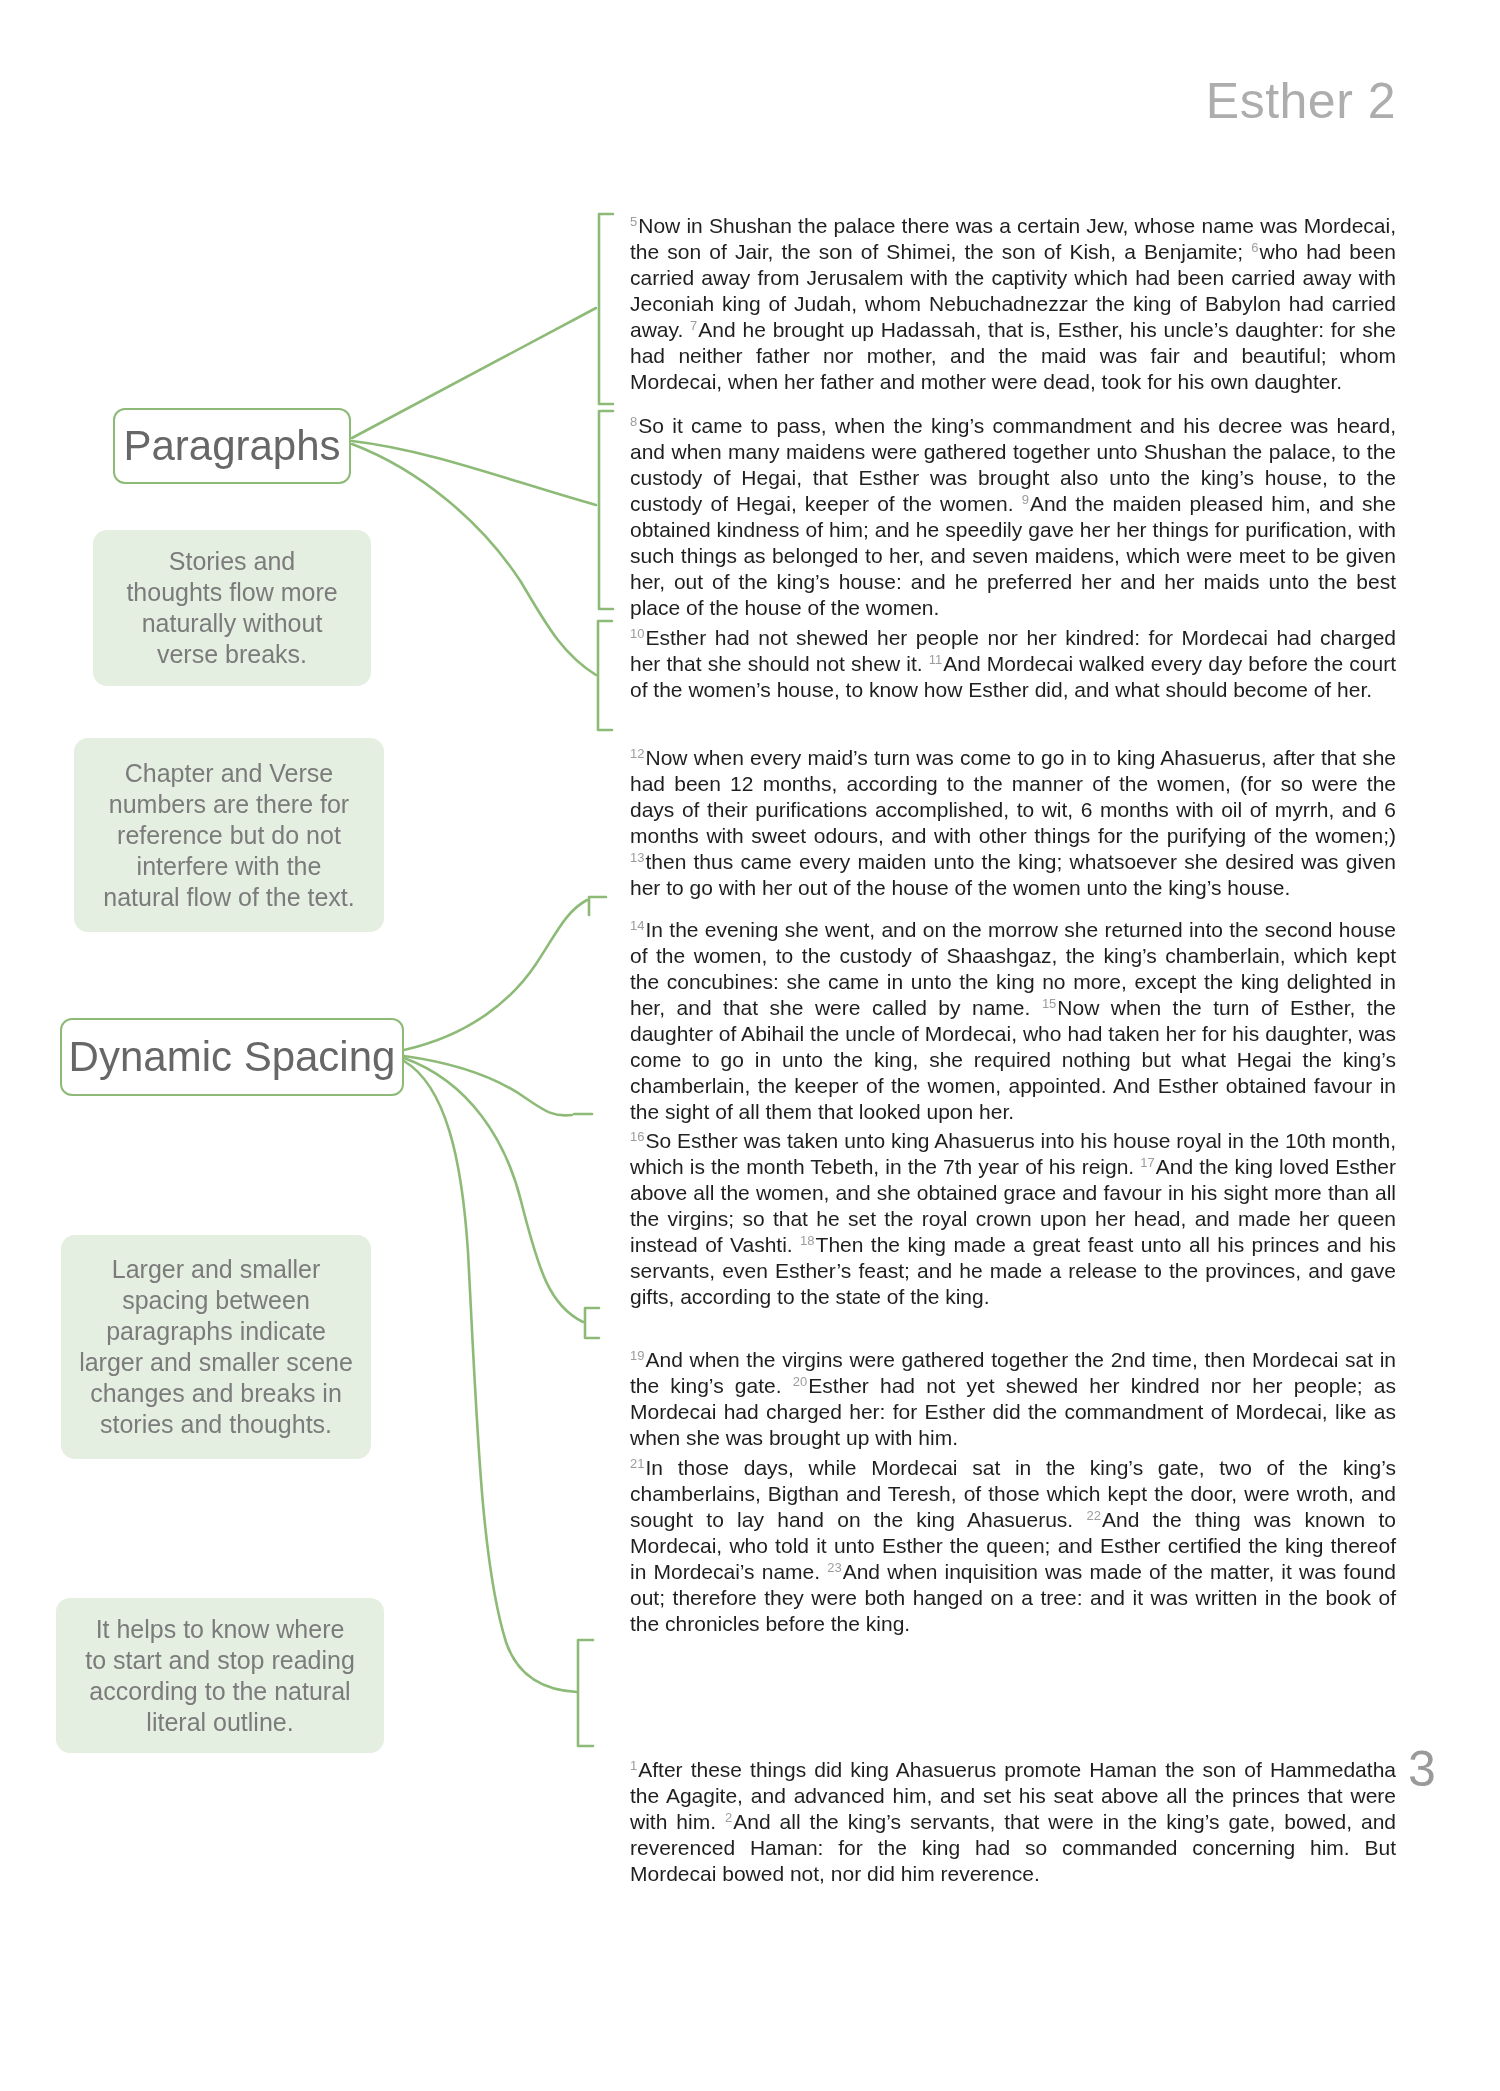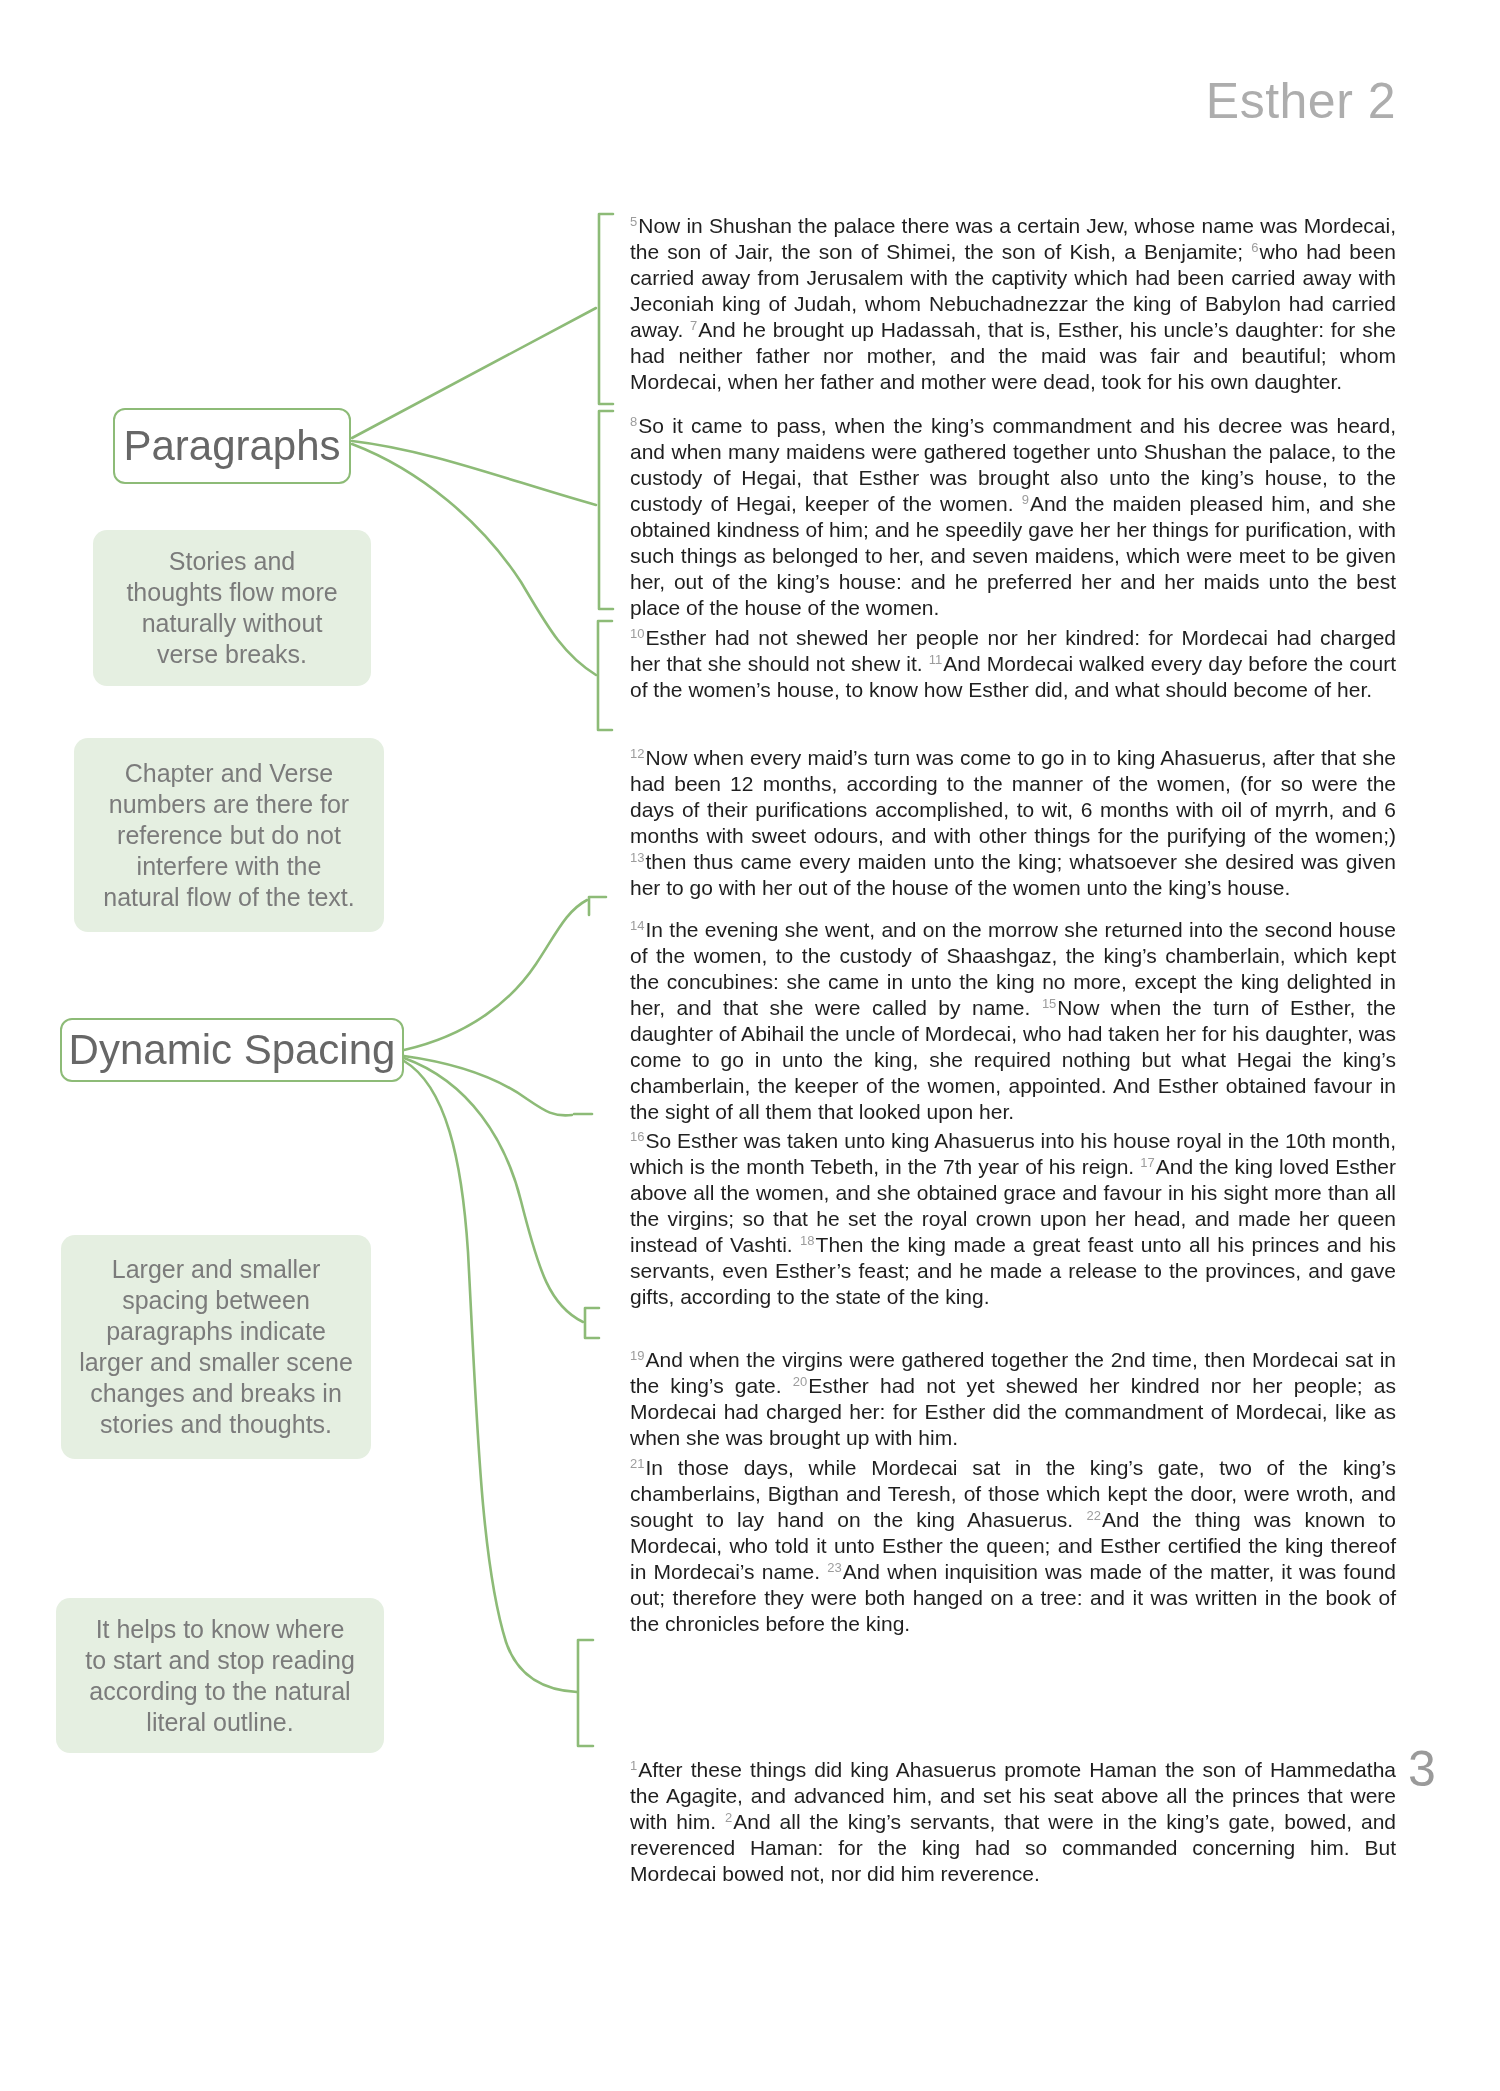--- a/index.html
+++ b/index.html
@@ -34,21 +34,21 @@
   .para-3{top:745px;} .para-4{top:917px;} .para-5{top:1128px;}
   .para-6{top:1347px;} .para-7{top:1455px;} .para-8{top:1757px;}
 
   .label-box{
     position:absolute;box-sizing:border-box;background:#fff;
     border:2.5px solid var(--accent_green,#8dbb77);border-radius:12px;
     display:flex;align-items:center;justify-content:center;
     font-size:42px;color:var(--label_gray,#676767);
   }
   .box-paragraphs{left:113px;top:408px;width:238px;height:76px;}
-  .box-dynamic{left:60px;top:1018px;width:344px;height:64px;}
+  .box-dynamic{left:60px;top:1018px;width:344px;height:78px;}
 
   .note-box{
     position:absolute;box-sizing:border-box;
     background:var(--note_bg,#e5efe1);border-radius:14px;
     display:flex;align-items:center;justify-content:center;
     font-size:25px;line-height:31px;color:var(--note_text,#7b7b7b);
     text-align:center;white-space:pre-line;padding:10px 6px;
   }
   .note-a{left:93px;top:530px;width:278px;height:156px;}
   .note-b{left:74px;top:738px;width:310px;height:194px;}

